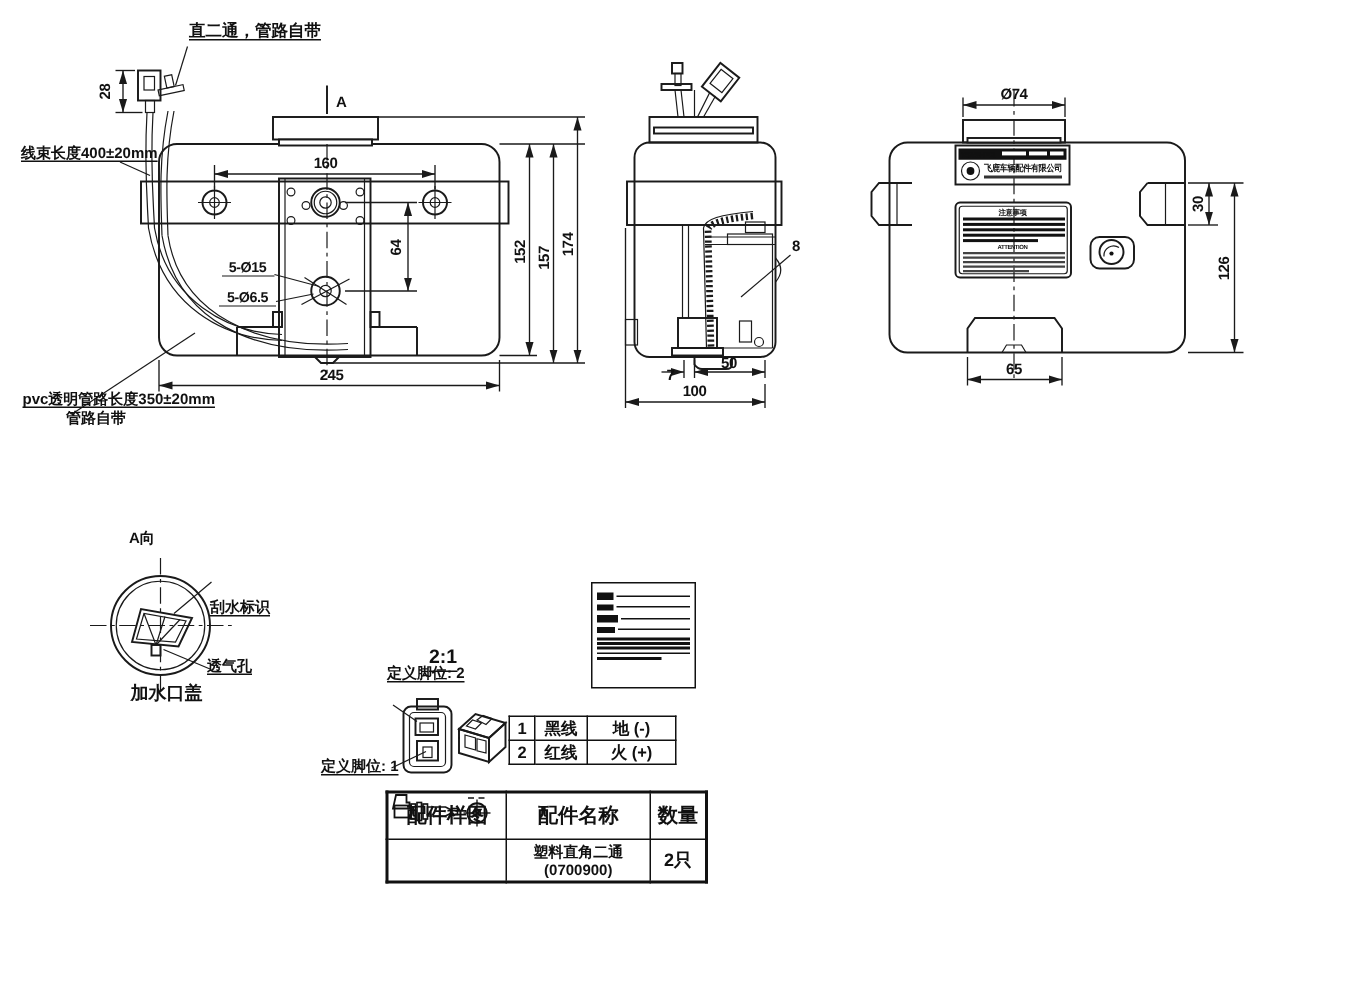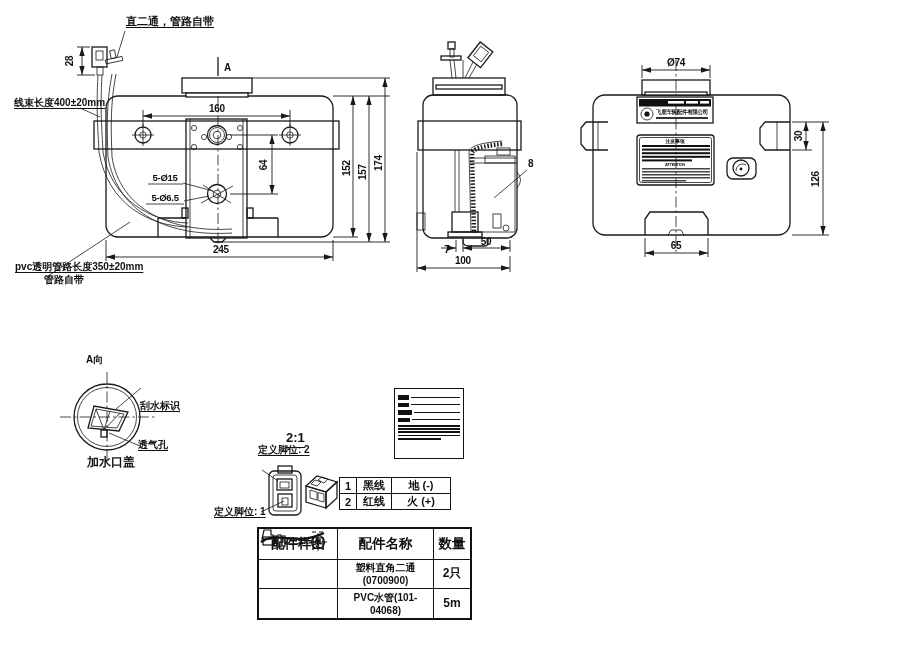--- a/index.html
+++ b/index.html
@@ -438,25 +438,16 @@
           <line x1="61" y1="4" x2="65" y2="4" stroke="#111" stroke-width="1"></line>
           <circle cx="60" cy="14" r="6.5" fill="none" stroke="#111" stroke-width="1.2"></circle>
           <circle cx="60" cy="14" r="2.2" fill="none" stroke="#111" stroke-width="1"></circle>
           <line x1="51" y1="14" x2="69" y2="14" stroke="#111" stroke-width="0.9"></line>
           <line x1="60" y1="5" x2="60" y2="23" stroke="#111" stroke-width="0.9"></line>
         </svg>
       </td>
       <td class="pname">塑料直角二通(0700900)</td>
       <td class="pqty">2只</td>
     </tr>
-    <tr style="height:31px;">
-      <td>
-        <svg width="70" height="18" viewBox="0 0 70 18">
-          <path d="M3,14 C20,2 36,19 66,5" fill="none" stroke="#111" stroke-width="2.2"></path>
-        </svg>
-      </td>
-      <td class="pname">PVC水管(101-04068)</td>
-      <td class="pqty">5m</td>
-    </tr>
   </tbody>
     </table>
 
 </div>
 
 </body></html>

